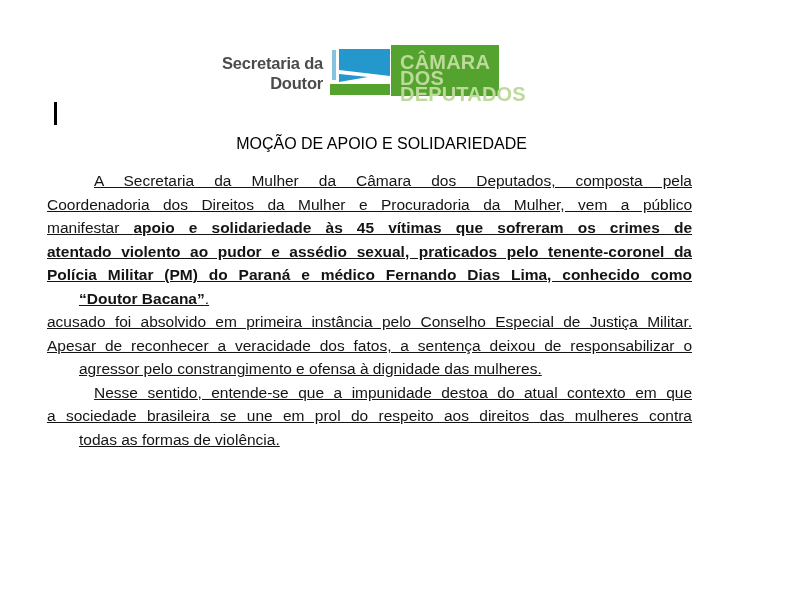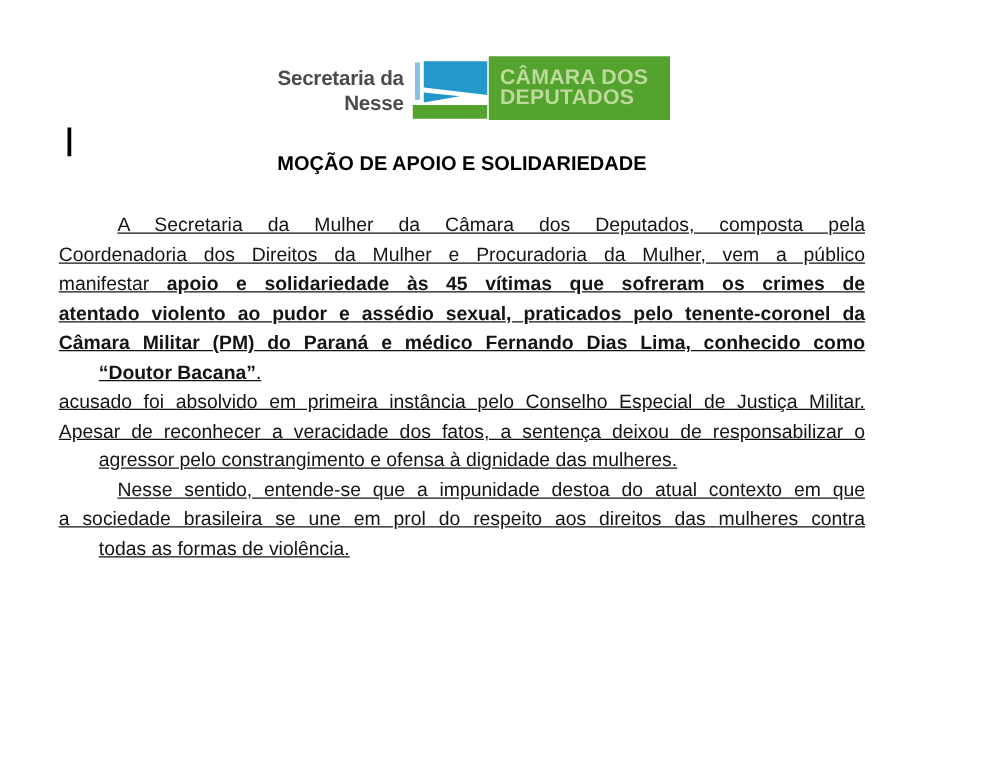--- a/index.html
+++ b/index.html
@@ -18,38 +18,38 @@
   }
   .sec-label{
     width:114px;margin-top:9px;
     text-align:right;
     font-weight:700;font-size:16.5px;line-height:19.5px;
     color:var(--label-gray,#4b4b4d);
     letter-spacing:-0.2px;
   }
   .flag-icon{width:60px;height:51px;margin-left:7px;}
   .camara-box{
-    width:145px;height:51px;margin-left:1px;
+    width:108px;height:51px;margin-left:1px;
     background:var(--logo-green,#54a32e);
     color:var(--logo-pale-green,#bdda9b);
-    font-weight:700;font-size:17px;line-height:16px;
+    font-weight:700;font-size:20px;line-height:16px;
     letter-spacing:0.2px;
     box-sizing:border-box;padding:9px 0 0 9px;
   }
   
   .caret{
     position:absolute;left:54px;top:102px;
     width:3px;height:23px;
     background:var(--caret-black,#000);
   }
   
   .doc-title{
-    position:absolute;left:47px;top:122px;width:645px;margin:0;
+    position:absolute;left:47px;top:122px;width:645px;margin:12px;
     text-align:center;
-    font-size:16px;font-weight:700;line-height:20px;
+    font-size:16px;font-weight:400;line-height:20px;
     color:#000;
   }
   .body-text{
     position:absolute;left:47px;top:169px;width:645px;
     font-size:15.5px;line-height:23.5px;
     color:var(--text,#141414);
     text-decoration:underline;
   }
   .line{
     height:23.5px;
@@ -63,21 +63,21 @@
   .b{font-weight:700;}
 </style>
 </head>
 <body>
 
 <div class="page">
 
   <div class="logo-group">
     <div class="sec-label">
       <div>Secretaria da</div>
-      <div>Nesse</div>
+      <div>Doutor</div>
     </div>
     <div class="flag-icon">
       <svg width="60" height="51" viewBox="0 0 60 51" xmlns="http://www.w3.org/2000/svg">
         <rect x="2" y="5" width="4" height="30" fill="var(--pole-blue,#85c3e0)"></rect>
         <polygon points="9,4 60,4 60,31 9,25" fill="var(--flag-blue,#2497cd)"></polygon>
         <polygon points="9,29 38,32 9,37" fill="var(--flag-blue,#2497cd)"></polygon>
         <rect x="0" y="39" width="60" height="11" fill="var(--logo-green,#54a32e)"></rect>
       </svg>
     </div>
     <div class="camara-box">
@@ -88,21 +88,21 @@
 
   <div class="caret"></div>
 
   <h1 class="doc-title">MOÇÃO DE APOIO E SOLIDARIEDADE</h1>
 
   <div class="body-text" id="body-text">
       <div class="line indent"><span>A Secretaria da Mulher da Câmara dos Deputados, composta pela</span></div>
       <div class="line"><span>Coordenadoria dos Direitos da Mulher e Procuradoria da Mulher, vem a público</span></div>
       <div class="line"><span>manifestar </span><span class="b">apoio e solidariedade às 45 vítimas que sofreram os crimes de</span></div>
       <div class="line"><span class="b">atentado violento ao pudor e assédio sexual, praticados pelo tenente-coronel da</span></div>
-      <div class="line"><span class="b">Câmara Militar (PM) do Paraná e médico Fernando Dias Lima, conhecido como</span></div>
+      <div class="line"><span class="b">Polícia Militar (PM) do Paraná e médico Fernando Dias Lima, conhecido como</span></div>
       <div class="line last"><span class="b">“Doutor Bacana”</span><span>.</span></div>
       <div class="line"><span>acusado foi absolvido em primeira instância pelo Conselho Especial de Justiça Militar.</span></div>
       <div class="line"><span>Apesar de reconhecer a veracidade dos fatos, a sentença deixou de responsabilizar o</span></div>
       <div class="line last"><span>agressor pelo constrangimento e ofensa à dignidade das mulheres.</span></div>
       <div class="line indent"><span>Nesse sentido, entende-se que a impunidade destoa do atual contexto em que</span></div>
       <div class="line"><span>a sociedade brasileira se une em prol do respeito aos direitos das mulheres contra</span></div>
       <div class="line last"><span>todas as formas de violência.</span></div>
     </div>
 
 </div>

